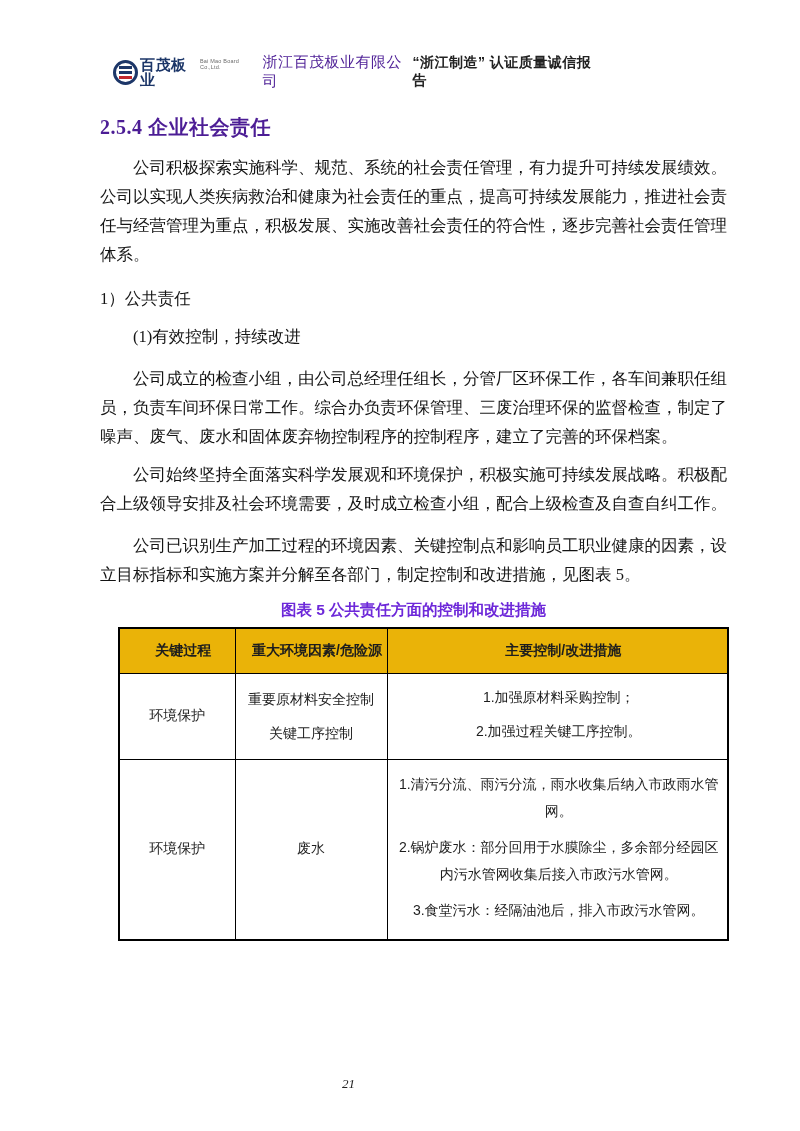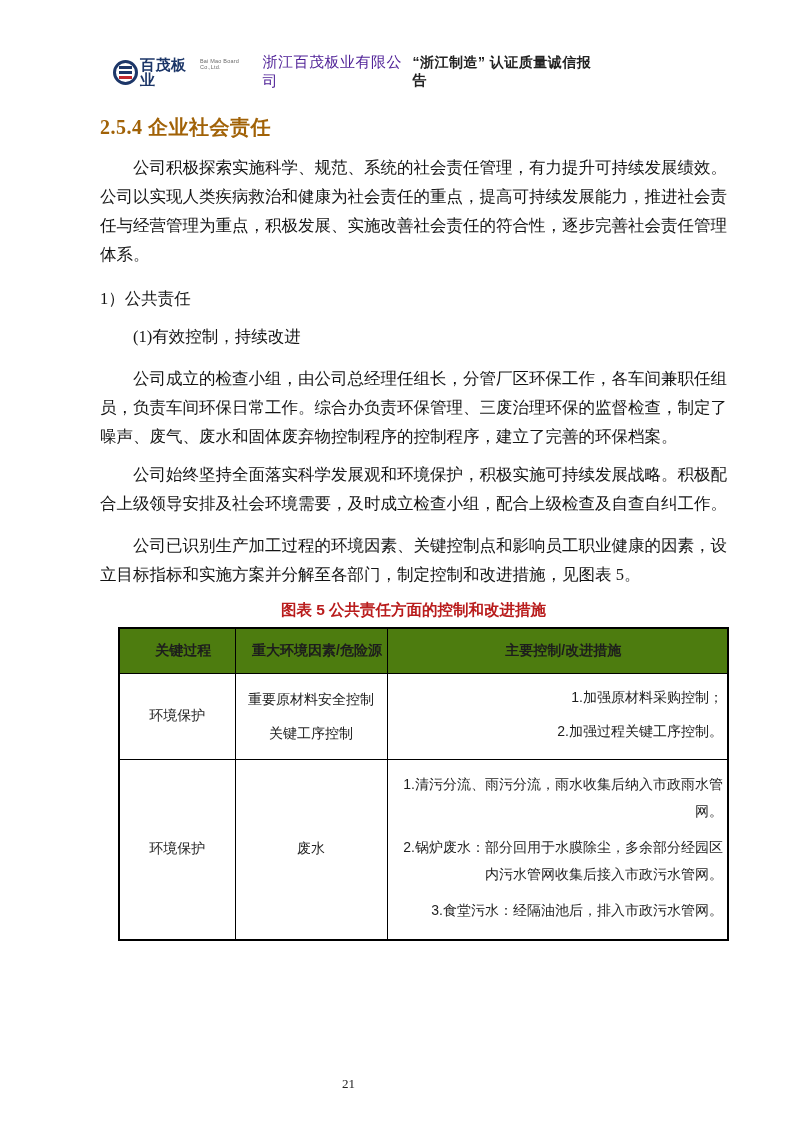--- a/index.html
+++ b/index.html
@@ -43,65 +43,66 @@
   }
   .report-title {
     font-family: "Liberation Sans", "DejaVu Sans", sans-serif;
     font-size: 14px; font-weight: 600; color: #222; margin-right: 100px; letter-spacing: 0.5px;
   }
 
   
   .content { margin: 0 73px 0 100px; width: 627px; }
   h1.section-heading {
     margin-top: 20px;
-    font-size: 20px; font-weight: bold; color: #a16207;
+    font-size: 20px; font-weight: bold; color: #4c1d95;
     line-height: 26px; letter-spacing: 0.5px;
   }
   p.body {
     font-size: 16.5px; line-height: 29px; text-align: justify;
     color: #141414; margin-top: 13px;
   }
   p.indent { text-indent: 33px; }
   p.listhead { margin-top: 15px; }
   p.subhead { margin-top: 9px; }
   p.after-sub { margin-top: 9px; }
 
   
   .table-caption {
     font-family: "Liberation Sans", "DejaVu Sans", sans-serif;
-    font-size: 15.5px; font-weight: bold; color: #b91c1c;
+    font-size: 15.5px; font-weight: bold; color: #6d28d9;
     text-align: center; margin-top: 10px; line-height: 22px;
   }
   table.ctrl-table {
     margin: 6px 0 0 18px;
     width: 609px; table-layout: fixed;
     border-collapse: collapse;
     border: 2px solid #000;
     font-family: "Liberation Sans", "DejaVu Sans", sans-serif;
     color: #1d1d1d;
   }
   .ctrl-table th, .ctrl-table td { border: 1px solid #000; }
   .ctrl-table thead th {
-    background: #4d7c0f;
+    background: #eab308;
     height: 45px; font-size: 14px; font-weight: 600;
     text-align: center; vertical-align: middle; padding-left: 12px;
   }
   .ctrl-table td { font-size: 14px; vertical-align: middle; }
   tr.row-1 { height: 86px; }
   tr.row-2 { height: 162px; }
   td.cell-center { text-align: center; }
-  td.cell-left { text-align: right; padding: 2px 4px 6px 7px; }
+  td.cell-left { text-align: center; padding: 2px 4px 6px 7px; }
   td .ln { margin: 4px 0; line-height: 30px; }
   tr.row-2 td.cell-left .ln { margin: 9px 0; line-height: 27px; }
 
   
   .footer {
     position: absolute; left: 0; top: 1026px; width: 697px;
     text-align: center; font-size: 13px; color: #222;
     font-family: "Liberation Serif", "DejaVu Serif", serif;
+    font-style: italic;
   }
 </style>
 </head>
 <body>
 
 <div class="page">
 
   <div class="header">
     <div class="brand">
       <span class="logo-mark">

